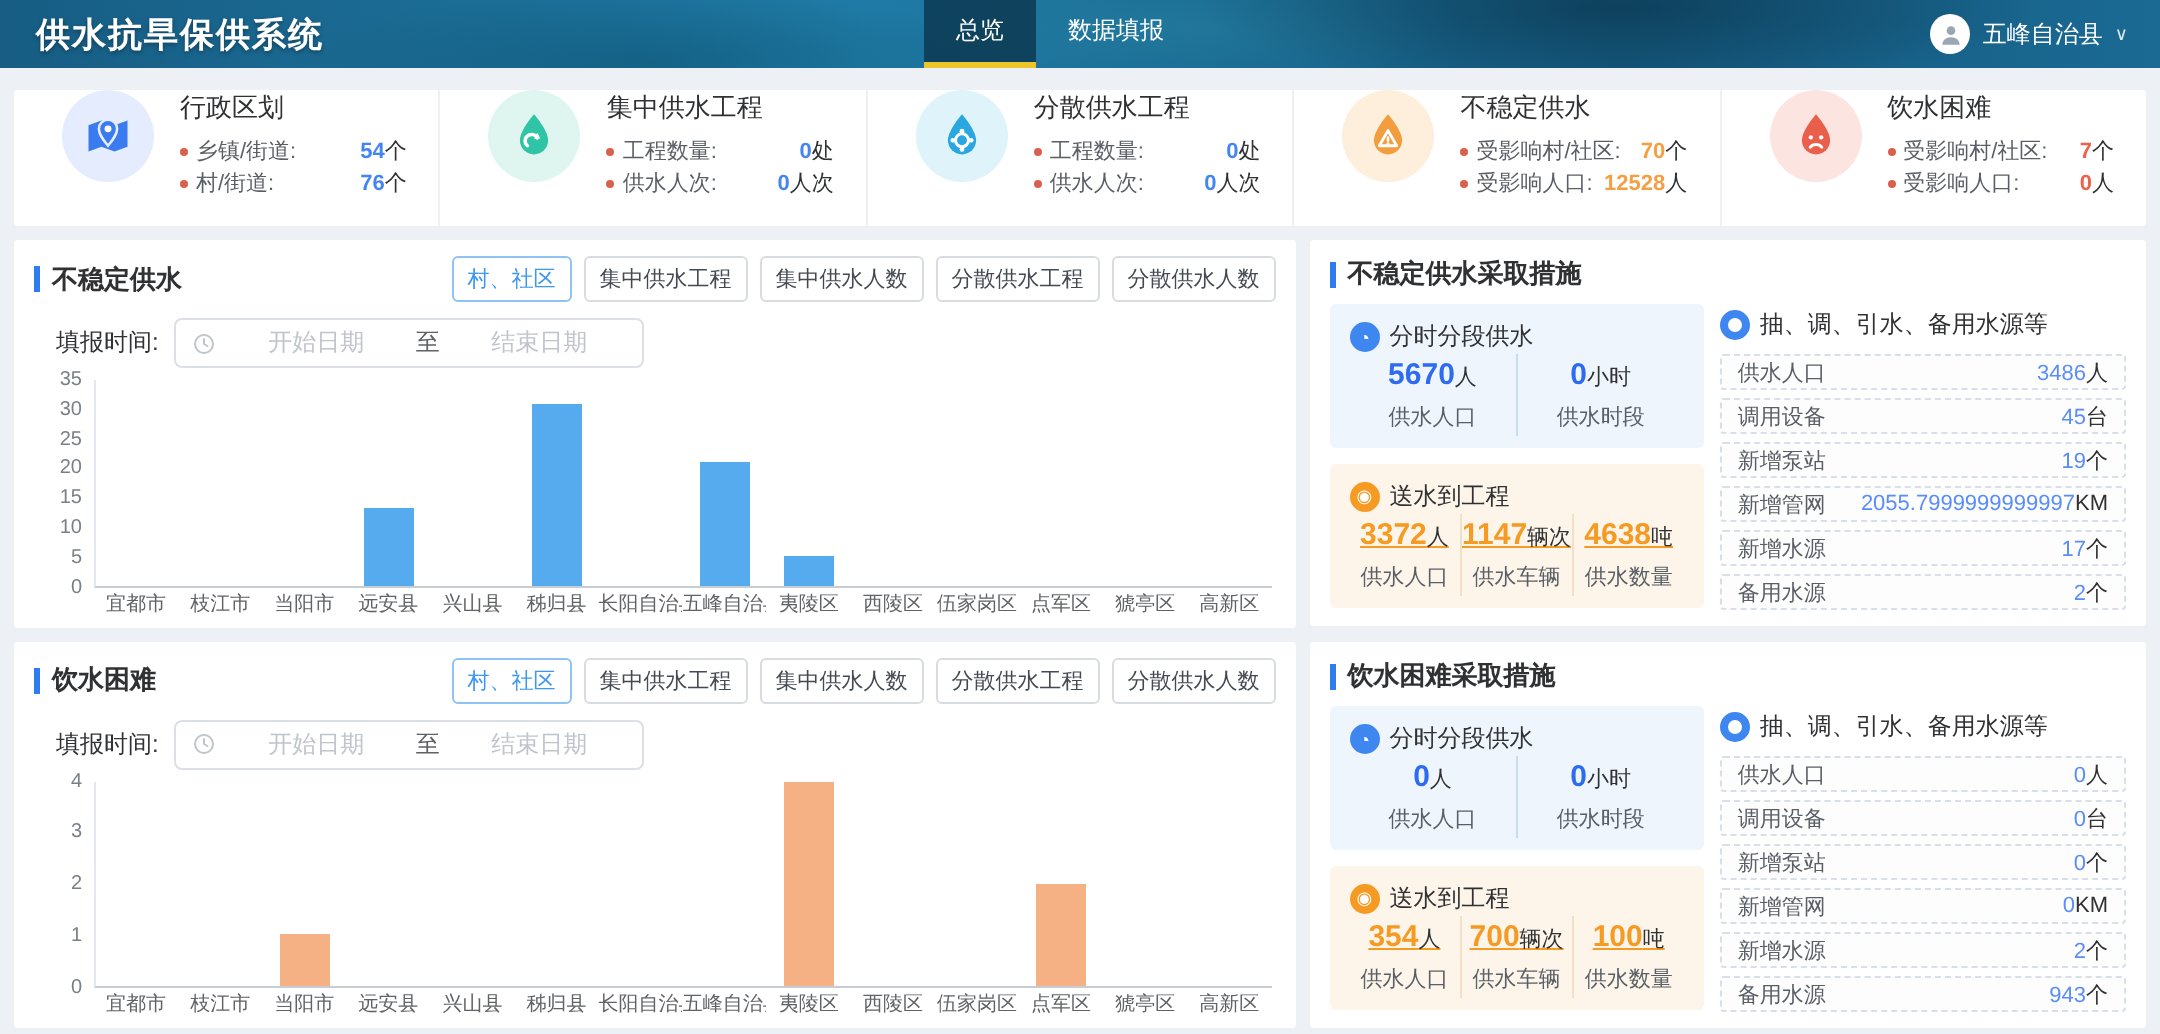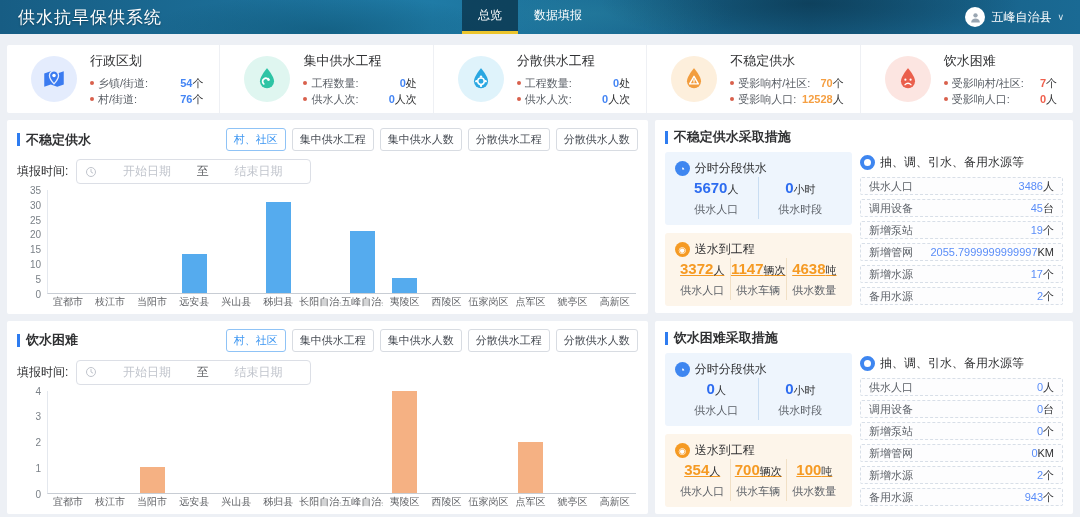--- a/index.html
+++ b/index.html
@@ -6,33 +6,33 @@
   html,body { width:1080px; height:517px; overflow:hidden; background:#edf0f5;
     font-family:"Liberation Sans","DejaVu Sans",sans-serif; }
 
   
   .topbar { height:34px; display:flex; align-items:stretch; color:#fff; position:relative;
     background:
       radial-gradient(ellipse 300px 60px at 75% 10%, rgba(8,45,66,.55), transparent 70%),
       radial-gradient(ellipse 260px 50px at 30% 90%, rgba(12,80,110,.5), transparent 70%),
       radial-gradient(ellipse 200px 40px at 55% 40%, rgba(40,130,160,.45), transparent 70%),
       linear-gradient(90deg,#175d84,#1f7ba6 40%,#15597e 75%,#1a6a94); }
-  .app-title { align-self:center; padding-left:18px; font-size:17px; font-weight:normal; letter-spacing:1px;
+  .app-title { align-self:center; padding-left:18px; font-size:17px; font-weight:bold; letter-spacing:1px;
     text-shadow:0 1px 2px rgba(0,0,0,.35); }
   .top-tabs { display:flex; margin-left:300px; }
   .top-tab { padding:0 16px; display:flex; align-items:center; font-size:12px; cursor:pointer;
     border-bottom:3px solid transparent; }
   .top-tab.active { background:rgba(6,38,58,.65); border-bottom-color:#ecc52d; }
   .user-area { margin-left:auto; display:flex; align-items:center; gap:6px; padding-right:16px; font-size:12px; }
   .avatar { width:20px; height:20px; border-radius:50%; background:#fff; display:flex; align-items:center; justify-content:center; }
   .chev { font-size:9px; opacity:.85; }
 
   
   .stats-row { margin:11px 7px 7px; background:#fff; height:68px; display:flex; border-radius:2px; }
-  .stat-card { flex:1; display:flex; align-items:center; padding:0 16px 0 24px; border-right:1px solid #eef0f4; }
+  .stat-card { flex:1; display:flex; align-items:flex-start; padding:0 16px 0 24px; border-right:1px solid #eef0f4; }
   .stat-card:last-child { border-right:none; }
   .stat-icon { width:46px; height:46px; border-radius:50%; flex:0 0 46px; display:flex; align-items:center; justify-content:center; margin-right:13px; }
   .stat-body { flex:1; min-width:0; }
   .stat-title { font-size:13px; color:#303133; margin-bottom:5px; }
   .stat-line { display:flex; align-items:center; font-size:11px; color:#5a5f66; line-height:16px; }
   .dot { width:4px; height:4px; border-radius:50%; background:#d9604c; margin-right:4px; flex:0 0 4px; }
   .stat-val { margin-left:auto; font-weight:bold; }
   .stat-unit { color:#303133; font-weight:normal; }
 
   
@@ -41,21 +41,21 @@
   .col-right { flex:395; display:flex; flex-direction:column; gap:8px; min-width:0; }
   .panel { background:#fff; border-radius:2px; flex:1; display:flex; flex-direction:column; min-height:0; }
   .panel-head { display:flex; align-items:center; padding:8px 10px 6px; }
   .panel-title { font-size:13px; font-weight:bold; color:#303133; display:flex; align-items:center; }
   .panel-title::before { content:""; width:3px; height:13px; background:#2e7cf0; margin-right:6px; }
   .filter-tabs { margin-left:auto; display:flex; gap:6px; }
   .ftab { font-size:11px; color:#454a52; border:1px solid #d8dce2; border-radius:3px; background:#fff;
     padding:3px 7px; cursor:pointer; white-space:nowrap; }
   .ftab.active { color:#3e97f2; border-color:#8fc3f6; }
 
-  .date-row { display:flex; align-items:center; padding:2px 10px 4px; font-size:12px; color:#303133; }
+  .date-row { display:flex; align-items:center; padding:2px 10px 4px; font-size:12px; color:#303133;margin-left:11px; }
   .date-box { margin-left:8px; width:235px; height:25px; border:1px solid #dcdfe6; border-radius:4px;
     display:flex; align-items:center; padding:4px 8px; gap:6px; background:#fff; cursor:text; }
   .date-ph { color:#c0c4cc; font-size:12px; flex:1; text-align:center; }
   .date-sep { color:#606266; font-size:12px; }
   .clock { color:#c0c4cc; display:flex; }
 
   
   .chart-wrap { flex:1; padding:2px 12px 4px 6px; display:flex; flex-direction:column; min-height:0; }
   .chart-body { flex:1; display:flex; min-height:0; }
   .y-axis { width:34px; position:relative; }

